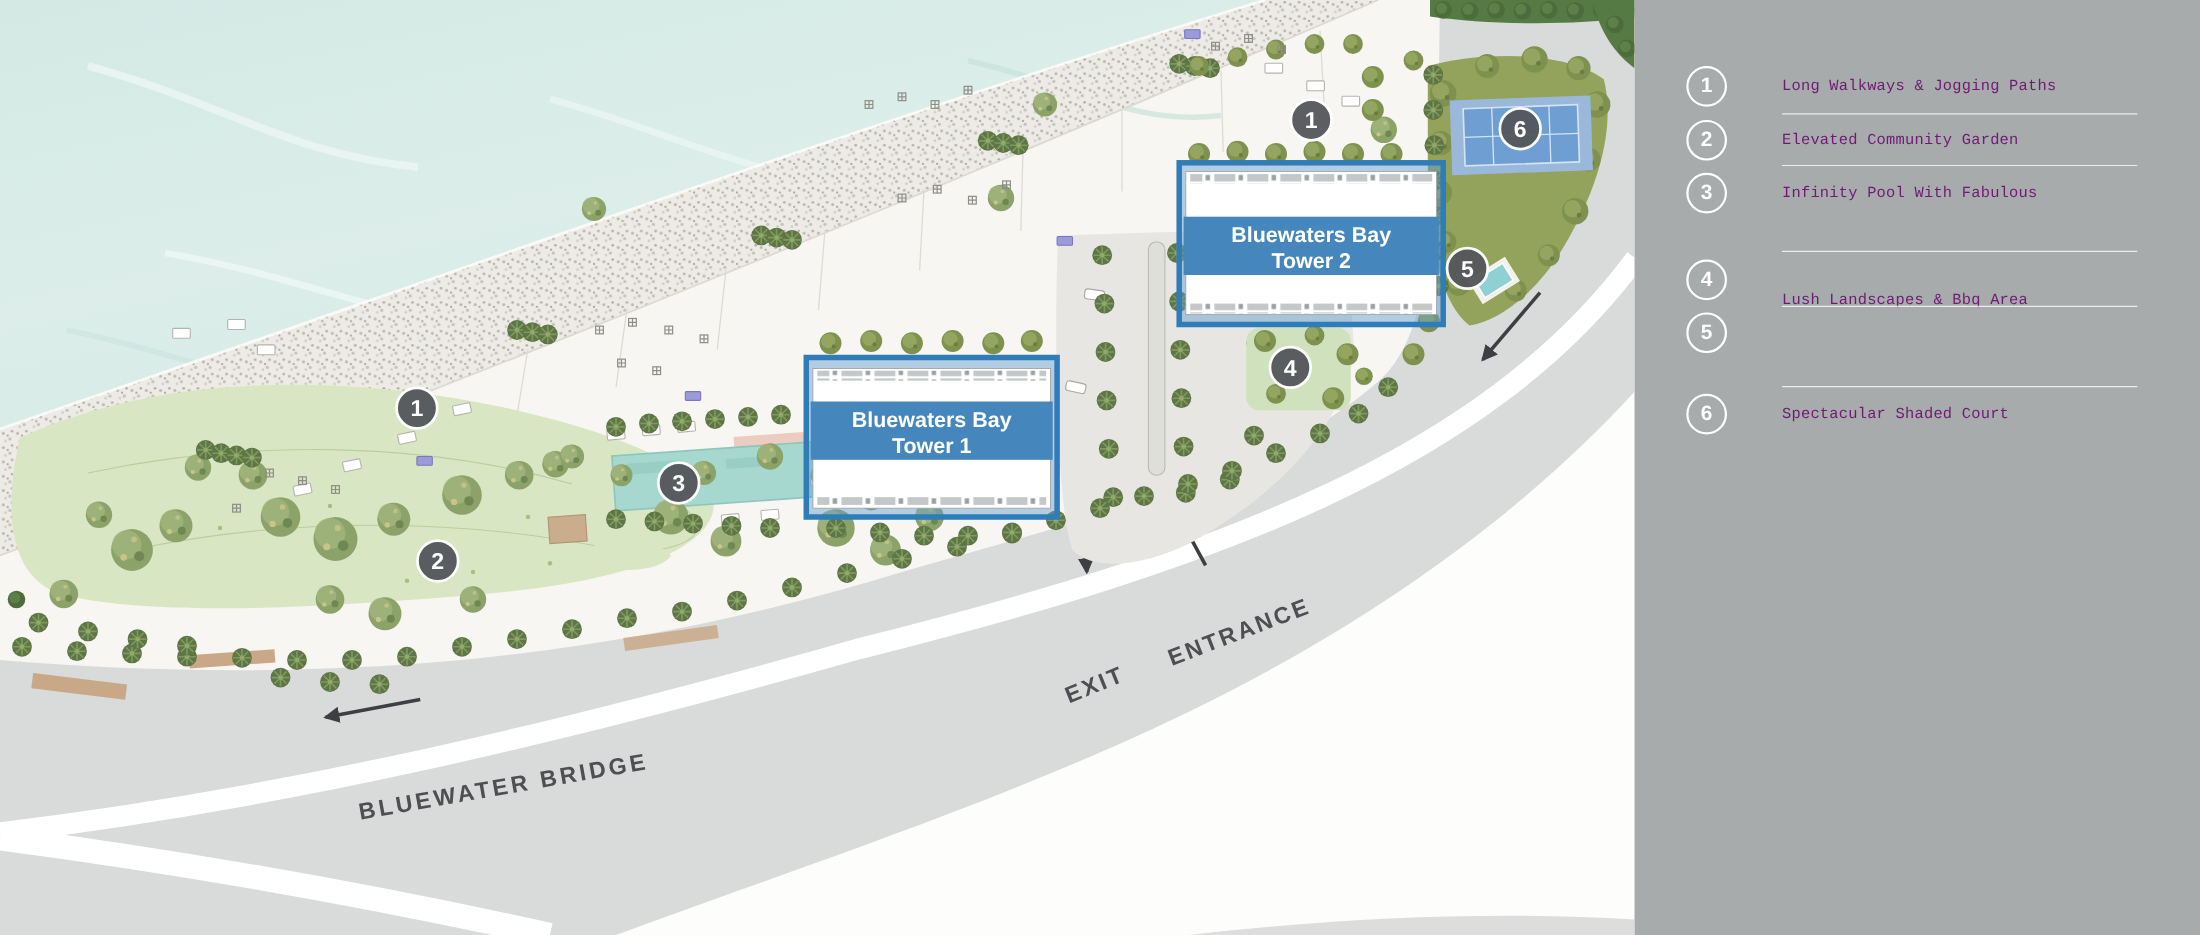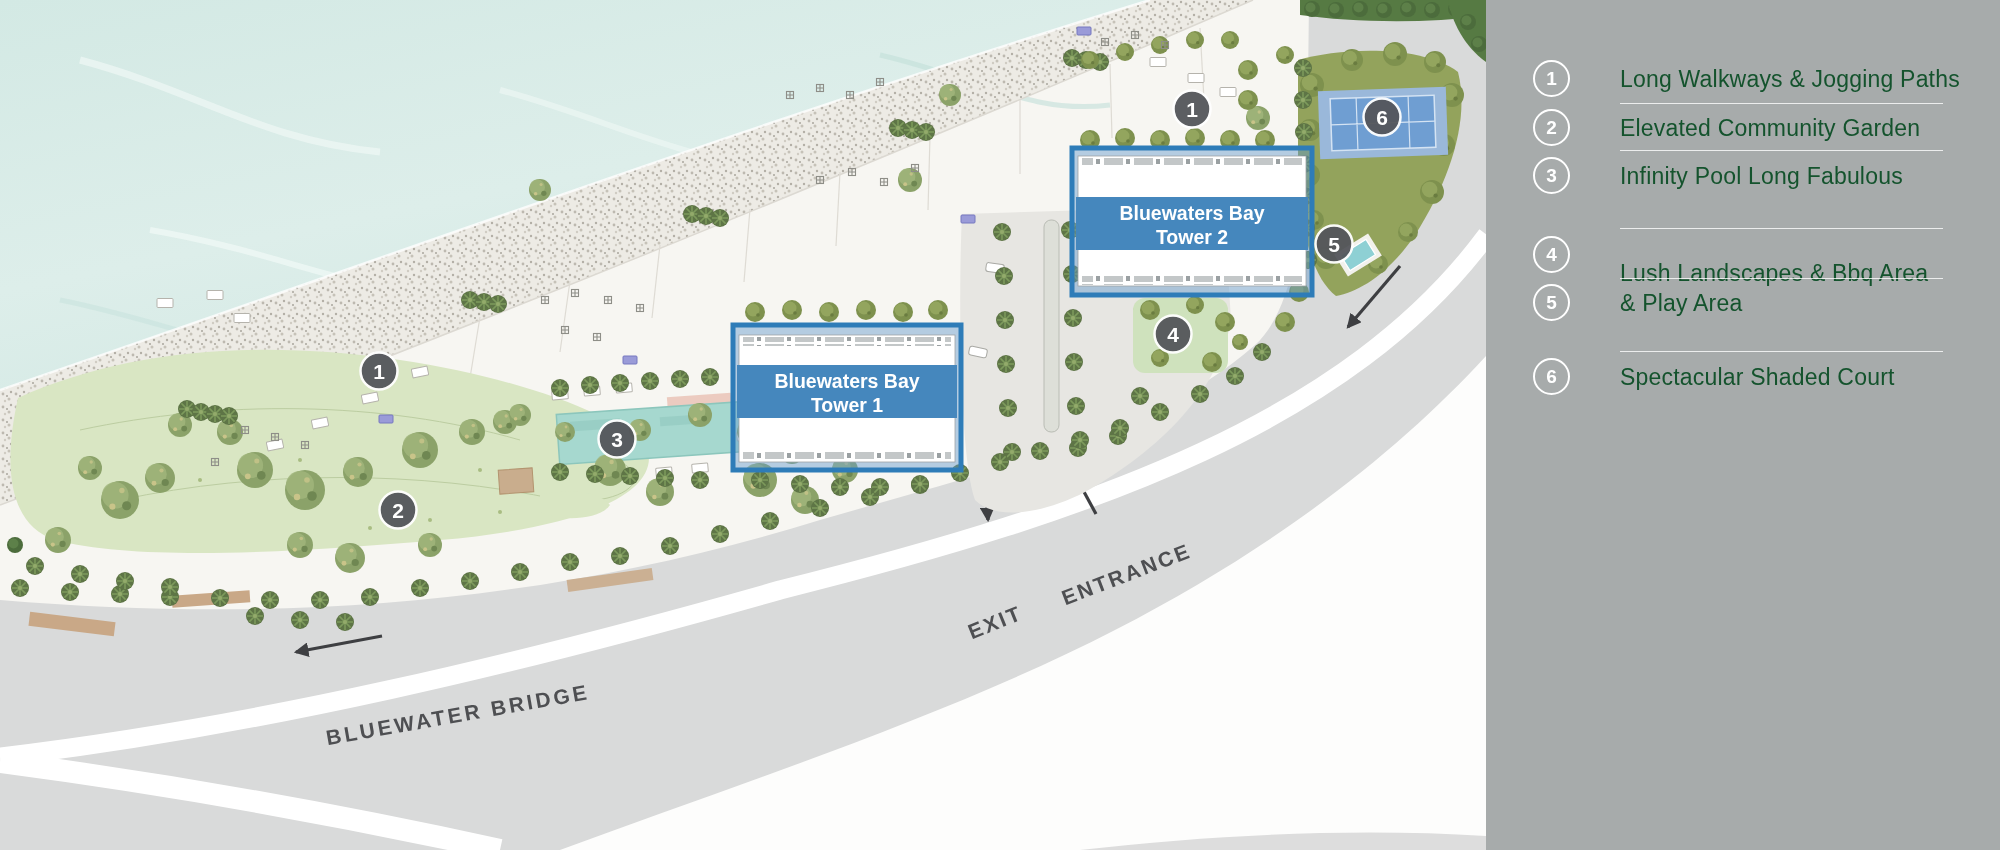--- a/index.html
+++ b/index.html
@@ -9,21 +9,21 @@
   .road-label{font-family:"Liberation Sans",sans-serif;font-weight:bold;fill:#4e4f52;}
   .bridge{font-size:21px;letter-spacing:3px;}
   .gate{font-size:21px;letter-spacing:2.5px;}
   .tower-label{font-family:"Liberation Sans",sans-serif;font-weight:bold;font-size:19.5px;fill:#ffffff;text-anchor:middle;}
   .marker-num{font-family:"Liberation Sans",sans-serif;font-weight:bold;font-size:21px;fill:#ffffff;text-anchor:middle;}
   
   .sidebar{position:absolute;left:1486px;top:0;width:514px;height:850px;background:#a7abab;}
   .legend-item{position:absolute;left:0;width:514px;}
   .legend-circle{position:absolute;left:47px;width:37px;height:37px;border:2px solid #ffffff;border-radius:50%;
      display:flex;align-items:center;justify-content:center;color:#fff;font-size:19px;font-weight:bold;box-sizing:border-box;}
-  .legend-text{position:absolute;left:134px;width:330px;color:#14532d;font-size:23px;letter-spacing:.2px;line-height:26px;white-space:nowrap;}
+  .legend-text{position:absolute;left:134px;width:330px;color:#701a75;font-size:14px;letter-spacing:.2px;line-height:26px;white-space:nowrap;font-family:Liberation Mono, monospace;}
   .legend-divider{position:absolute;left:134px;width:323px;height:0;border-top:1.5px solid rgba(255,255,255,.78);}
 </style>
 </head>
 <body>
 
 <div class="stage">
 
 <svg class="map-svg" width="1486" height="850" viewBox="0 0 1486 850">
   <defs>
     <pattern id="peb" width="13" height="13" patternUnits="userSpaceOnUse">
@@ -507,39 +507,38 @@
         </div>
     <div class="legend-text" style="top:6px"><span>Elevated Community Garden</span></div>
   </div>
   <div class="legend-divider" style="top:150px"></div>
 
   <div class="legend-item" style="top:157px">
     <div class="legend-circle" style="top:0">
           <span>3</span>
         </div>
     <div class="legend-text" style="top:6px">
-      <div>Infinity Pool Long Fabulous</div>
+      <div>Infinity Pool With Fabulous</div>
     </div>
   </div>
   <div class="legend-divider" style="top:228px"></div>
 
   <div class="legend-item" style="top:236px">
     <div class="legend-circle" style="top:0">
           <span>4</span>
         </div>
     <div class="legend-text" style="top:24px"><span>Lush Landscapes &amp; Bbq Area</span></div>
   </div>
   <div class="legend-divider" style="top:278px"></div>
 
   <div class="legend-item" style="top:284px">
     <div class="legend-circle" style="top:0">
           <span>5</span>
         </div>
     <div class="legend-text" style="top:6px">
-          <div>&amp; Play Area</div>
     </div>
   </div>
   <div class="legend-divider" style="top:351px"></div>
 
   <div class="legend-item" style="top:358px">
     <div class="legend-circle" style="top:0">
           <span>6</span>
         </div>
     <div class="legend-text" style="top:6px"><span>Spectacular Shaded Court</span></div>
   </div>

